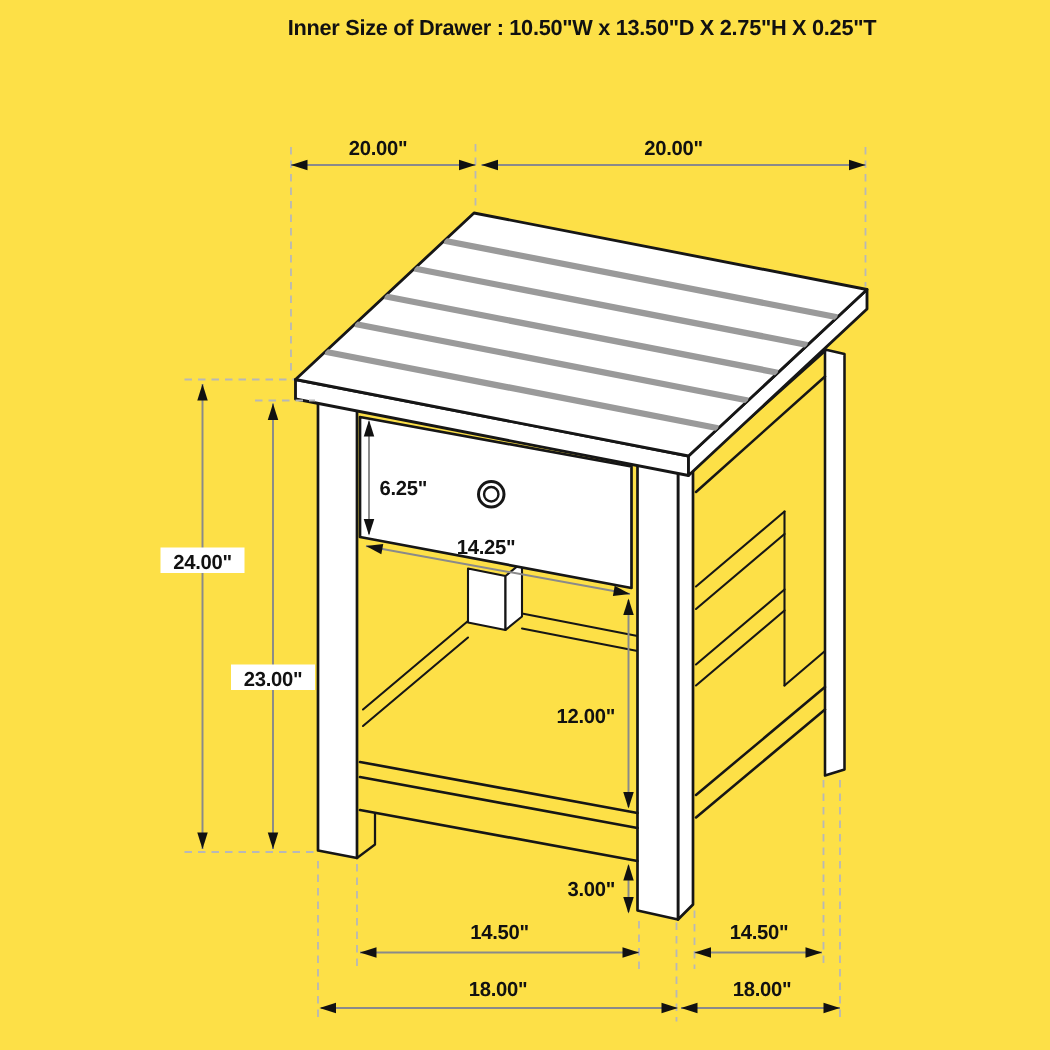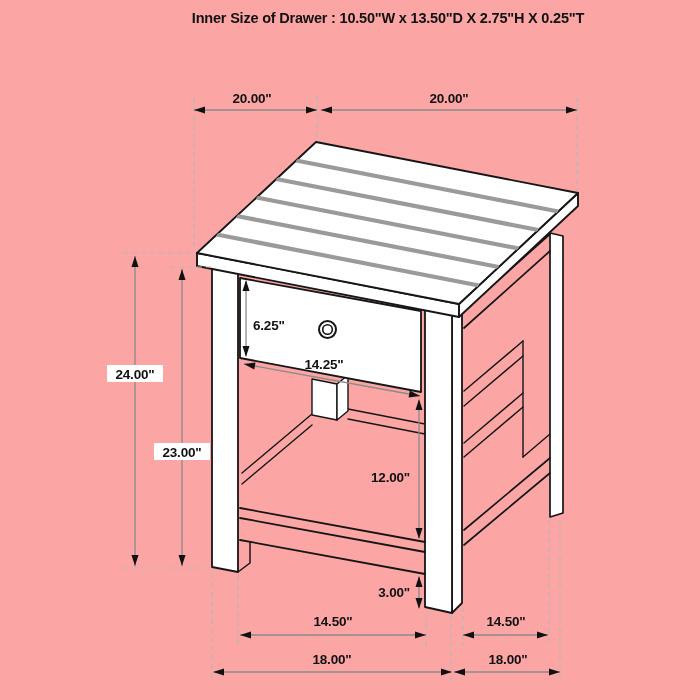--- a/index.html
+++ b/index.html
@@ -1,16 +1,16 @@
 <!DOCTYPE html>
 <html><head>
 <meta charset="utf-8">
 <style>
   html,body{margin:0;padding:0;background:#ffffff;}
-  .stage{position:relative;width:700px;height:700px;background:#fca5a5;overflow:hidden;
+  .stage{position:relative;width:700px;height:700px;background:#fde047;overflow:hidden;
          font-family:"Liberation Sans", sans-serif;}
   svg{display:block;}
   text{font-family:"Liberation Sans","DejaVu Sans",sans-serif;font-weight:bold;fill:#111111;}
   .dim-label{font-size:13.5px;letter-spacing:-0.2px;}
   .title-label{font-size:14.5px;letter-spacing:-0.2px;}
   .furn{stroke:#161616;fill:none;stroke-linecap:round;stroke-linejoin:round;}
   .furn-fill{stroke:#161616;fill:#ffffff;stroke-linejoin:round;}
   .dimline{stroke:#8a8a8a;stroke-width:1.3;fill:none;}
   .dashline{stroke:#b8b8b8;stroke-width:1.2;fill:none;stroke-dasharray:5 4;}
   .arrow{fill:#111111;stroke:none;}

